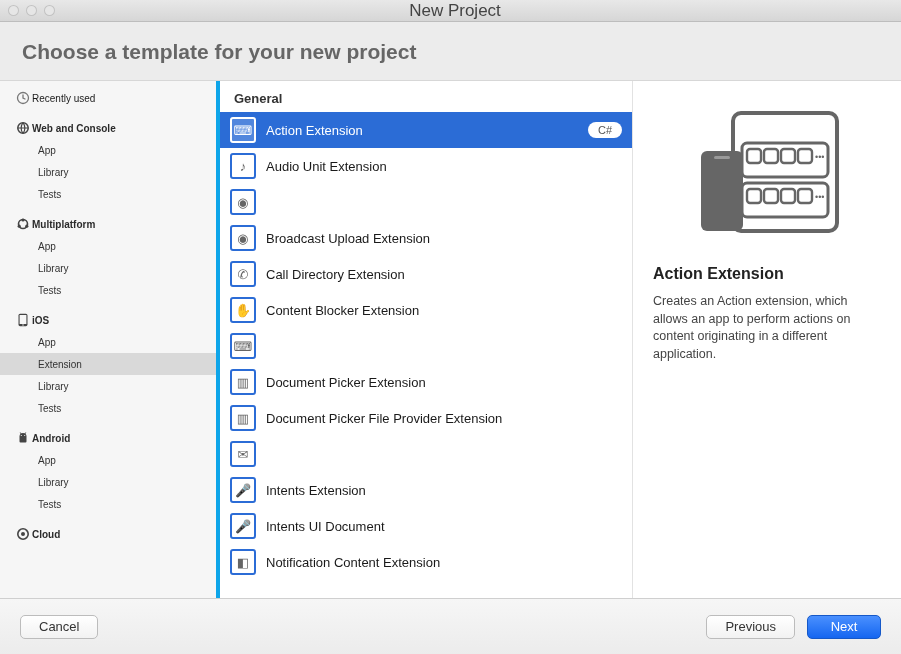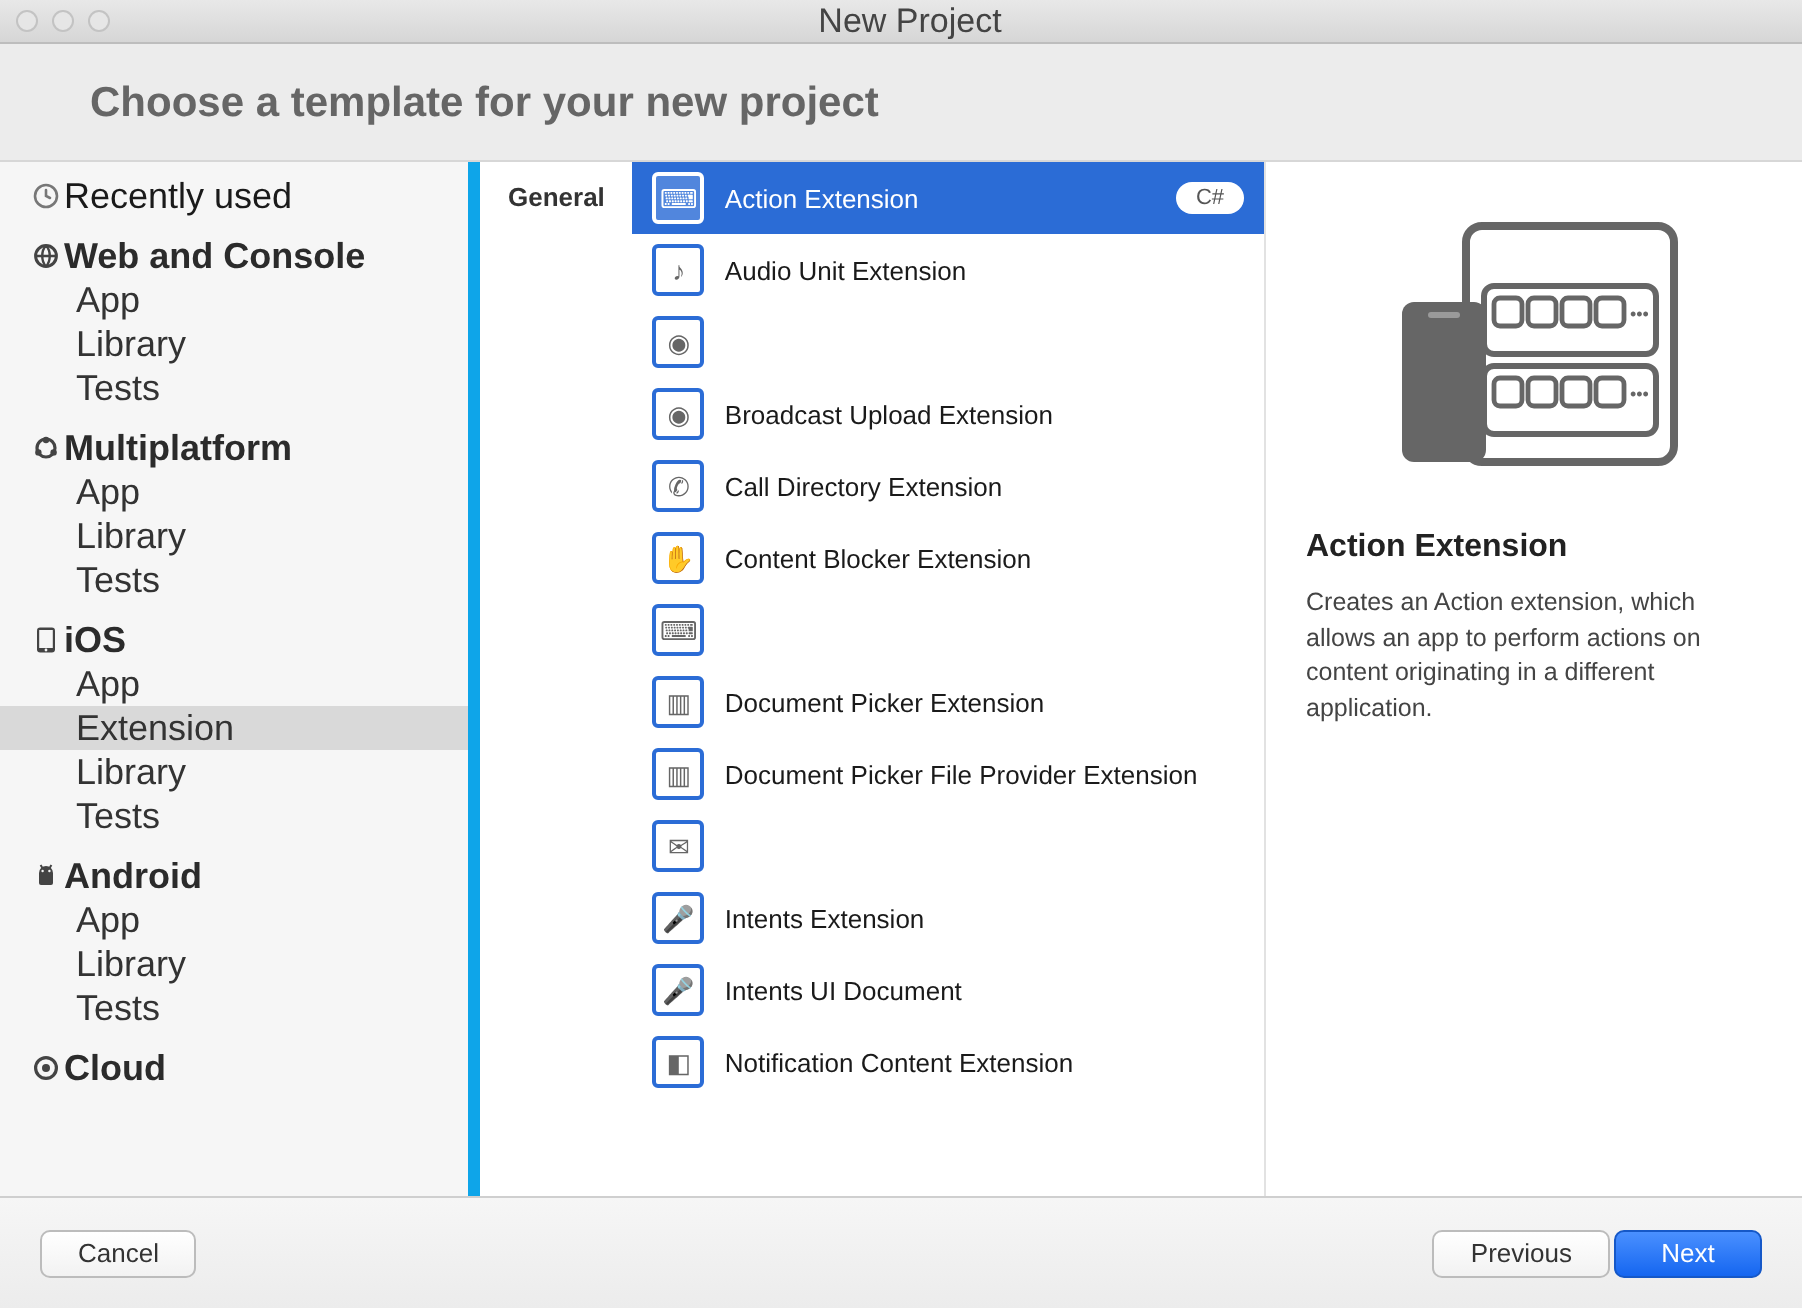--- a/index.html
+++ b/index.html
@@ -1,43 +1,43 @@
 <!DOCTYPE html>
 <html><head>
 <meta charset="utf-8">
 <style>
   * { box-sizing: border-box; margin: 0; padding: 0; }
   html, body { width: 901px; height: 654px; font-family: -apple-system, "Helvetica Neue", Arial, sans-serif; font-size: 13px; color: #1a1a1a; background: #ececec; overflow: hidden; }
   .titlebar { height: 22px; background: linear-gradient(#e8e8e8,#d6d6d6); border-bottom: 1px solid #bdbdbd; display: flex; align-items: center; padding: 0 8px; }
   .traffic { display: flex; gap: 7px; margin-right: 12px; }
   .tl { width: 11px; height: 11px; border-radius: 50%; border: 1px solid rgba(0,0,0,0.15); background: #e6e6e6; }
   .title { flex: 1; text-align: center; font-size: 17px; color: #444; margin-left: -50px; }
-  .header { padding: 18px 22px 14px; margin-left: 23px; }
+  .header { padding: 18px 22px 14px; }
   .header h1 { font-size: 21px; font-weight: 600; color: #666; }
   .body { position: absolute; top: 80px; bottom: 56px; left: 0; right: 0; border-top: 1px solid #d7d7d7; display: flex; background: #fff; }
-  .sidebar { width: 240px; background: #f6f6f6; border-right: 6px solid #0ea5e9; overflow-y: auto; padding-top: 6px; font-size: 18px; }
+  .sidebar { width: 220px; background: #f6f6f6; border-right: 4px solid #0ea5e9; overflow-y: auto; padding-top: 6px; font-size: 10px; }
   .side-row { display: flex; align-items: center; height: 22px; padding: 0 14px; cursor: default; }
   .side-row .sp { width: 18px; display: flex; justify-content: center; color: #555; }
   .side-row.group { font-weight: 600; color: #2b2b2b; margin-top: 8px; }
   .side-row.item { padding-left: 38px; color: #333; }
   .side-row.item.selected { background: #d9d9d9; }
-  .mid { flex: 1; display: flex; flex-direction: row; border-right: 1px solid #e2e2e2; min-width: 0; }
+  .mid { flex: 1; display: flex; flex-direction: column; border-right: 1px solid #e2e2e2; min-width: 0; }
   .mid .section { font-weight: 600; color: #333; padding: 10px 14px 6px; }
   .templates { flex: 1; overflow-y: auto; }
   .tpl { display: flex; align-items: center; height: 36px; padding: 0 10px; gap: 10px; cursor: default; }
   .tpl.selected { background: #2b6cd6; color: #fff; }
   .tpl .ico { width: 26px; height: 26px; border: 2px solid #2b6cd6; border-radius: 3px; display: flex; align-items: center; justify-content: center; color: #666; background: #fff; font-size: 13px; }
   .tpl.selected .ico { border-color: #fff; background: rgba(255,255,255,0.18); color: #fff; }
   .tpl .tname { flex: 1; font-size: 13px; }
   .tpl .badge { background: #fff; color: #555; font-size: 11px; padding: 2px 10px; border-radius: 10px; }
   .detail { width: 268px; padding: 26px 20px; }
   .detail .preview { display: flex; justify-content: center; margin-bottom: 28px; }
   .detail h2 { font-size: 16px; font-weight: 600; margin-bottom: 10px; color: #222; }
   .detail p { font-size: 12.5px; color: #444; line-height: 1.4; }
-  .footer { position: absolute; bottom: 0; left: 0; right: 0; height: 56px; background: linear-gradient(#f6f6f6,#ececec); border-top: 1px solid #cfcfcf; display: flex; align-items: center; padding: 0 20px; gap: 2px; }
+  .footer { position: absolute; bottom: 0; left: 0; right: 0; height: 56px; background: linear-gradient(#f6f6f6,#ececec); border-top: 1px solid #cfcfcf; display: flex; align-items: center; padding: 0 20px; gap: 12px; }
   .footer .spacer { flex: 1; }
   .btn { height: 24px; padding: 0 18px; border: 1px solid #bcbcbc; border-radius: 5px; background: linear-gradient(#ffffff,#f2f2f2); font-size: 13px; color: #333; display: flex; align-items: center; justify-content: center; cursor: default; }
   .btn.primary { background: linear-gradient(#4a90ff,#1566f0); border: 1px solid #1558c8; color: #fff; min-width: 74px; }
 </style>
 </head>
 <body>
 
 <div class="titlebar">
   <div class="traffic">
     <div class="tl"></div>

